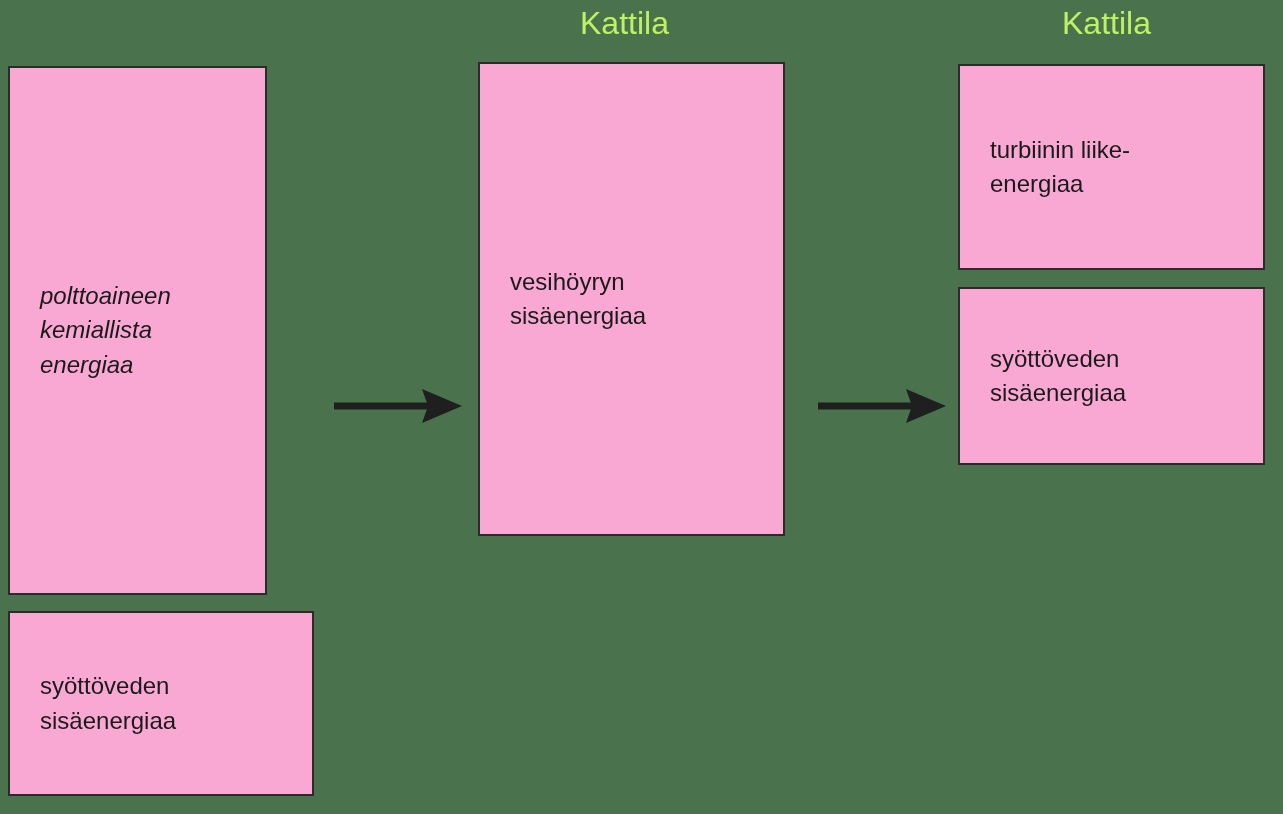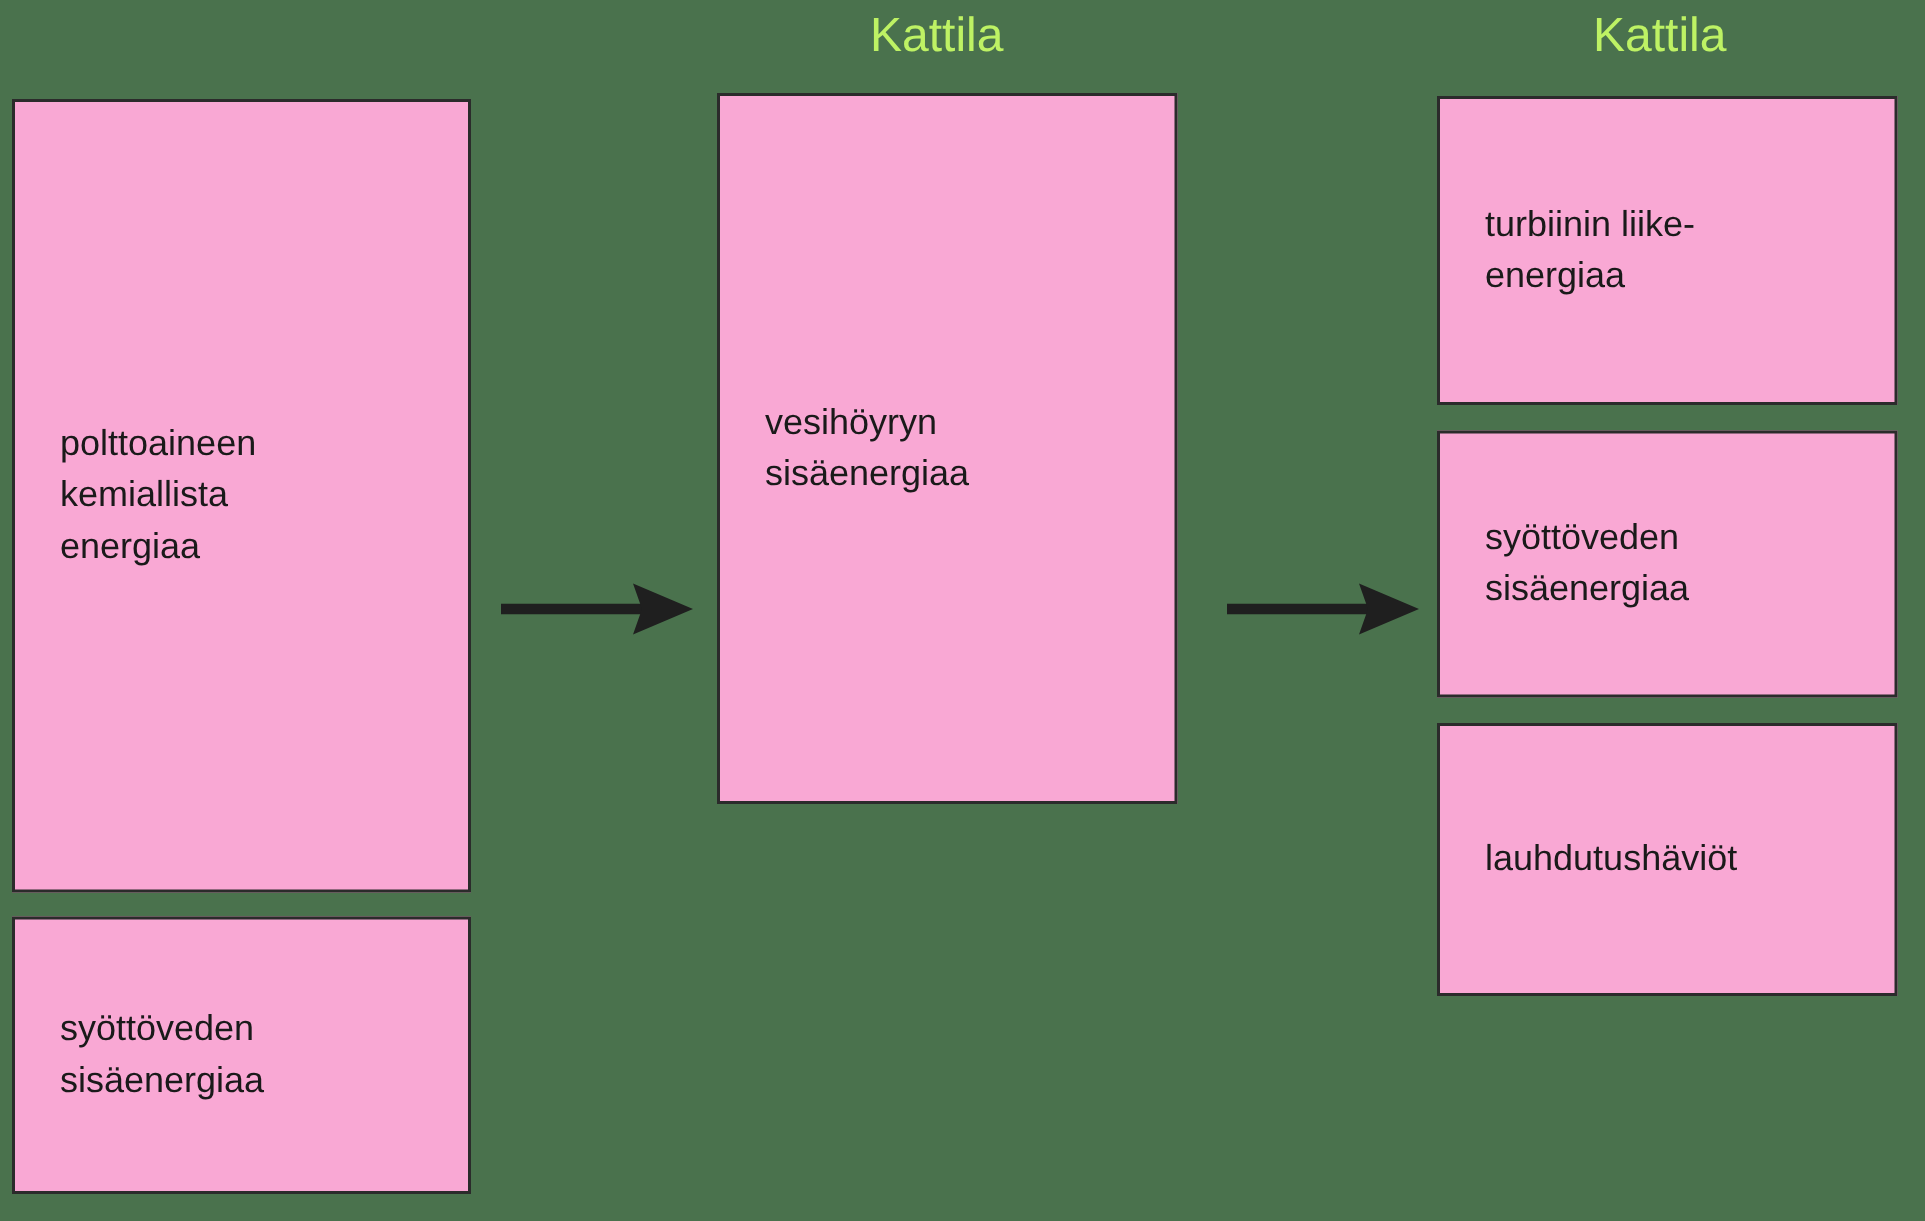--- a/index.html
+++ b/index.html
@@ -55,21 +55,21 @@
 </style>
 </head>
 <body>
 
 <div id="diagram">
 
   <div class="col-title" style="left:580px; top:7px;">Kattila</div>
 
   <div class="col-title" style="left:1062px; top:7px;">Kattila</div>
 
-  <div class="box" style="left:8px; top:66px; width:306px; height:529px;">
+  <div class="box" style="left:8px; top:66px; width:259px; height:529px;font-style:italic;">
     <span class="box-label">polttoaineen
 kemiallista
 energiaa</span>
   </div>
 
   <div class="box" style="left:8px; top:611px; width:306px; height:185px;">
     <span class="box-label">syöttöveden
 sisäenergiaa</span>
   </div>
 
@@ -82,23 +82,20 @@
   <div class="box" style="left:958px; top:64px; width:307px; height:206px;">
     <span class="box-label">turbiinin liike-
 energiaa</span>
   </div>
 
   <div class="box" style="left:958px; top:287px; width:307px; height:178px;">
     <span class="box-label">syöttöveden
 sisäenergiaa</span>
   </div>
 
-  <div class="box" style="left:958px; top:482px; width:307px; height:182px;">
-    <span class="box-label">lauhdutushäviöt</span>
-  </div>
 
   <div class="arrow" style="left:334px; top:384px; width:128px;">
     <svg width="128" height="44" viewBox="0 0 128 44" aria-hidden="true">
       <line x1="0" y1="22" x2="96" y2="22" stroke="#1f1f1f" stroke-width="7"></line>
       <polygon points="88,5 128,22 88,39 94,22" fill="#1f1f1f"></polygon>
     </svg>
   </div>
 
   <div class="arrow" style="left:818px; top:384px; width:128px;">
     <svg width="128" height="44" viewBox="0 0 128 44" aria-hidden="true">

